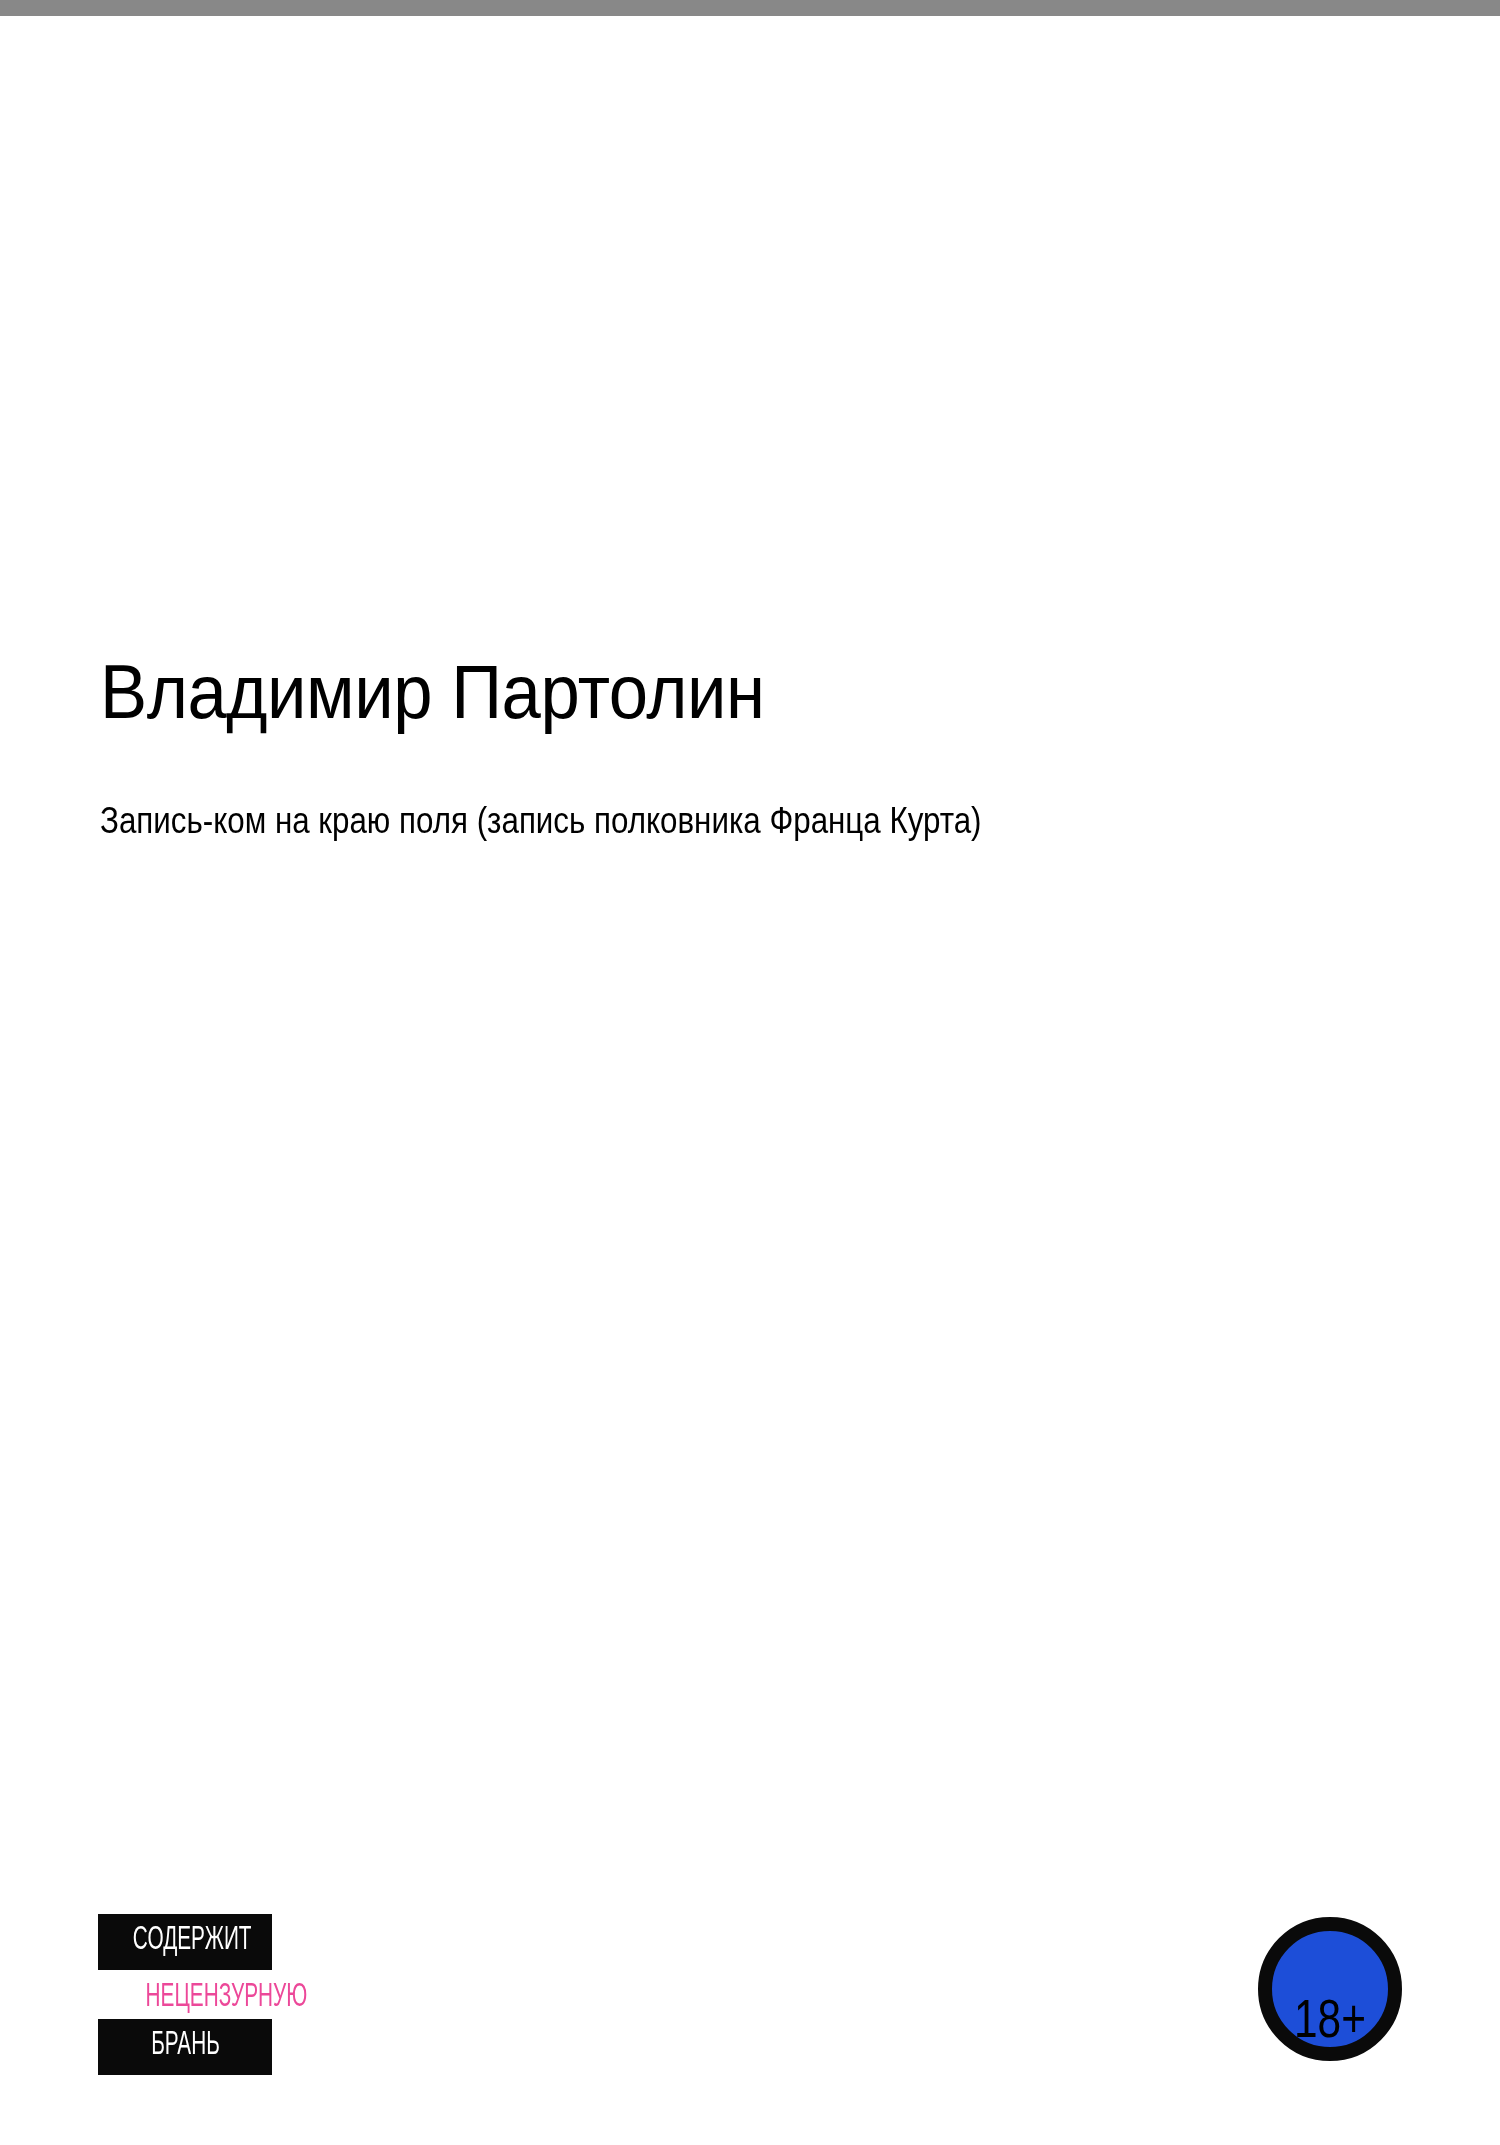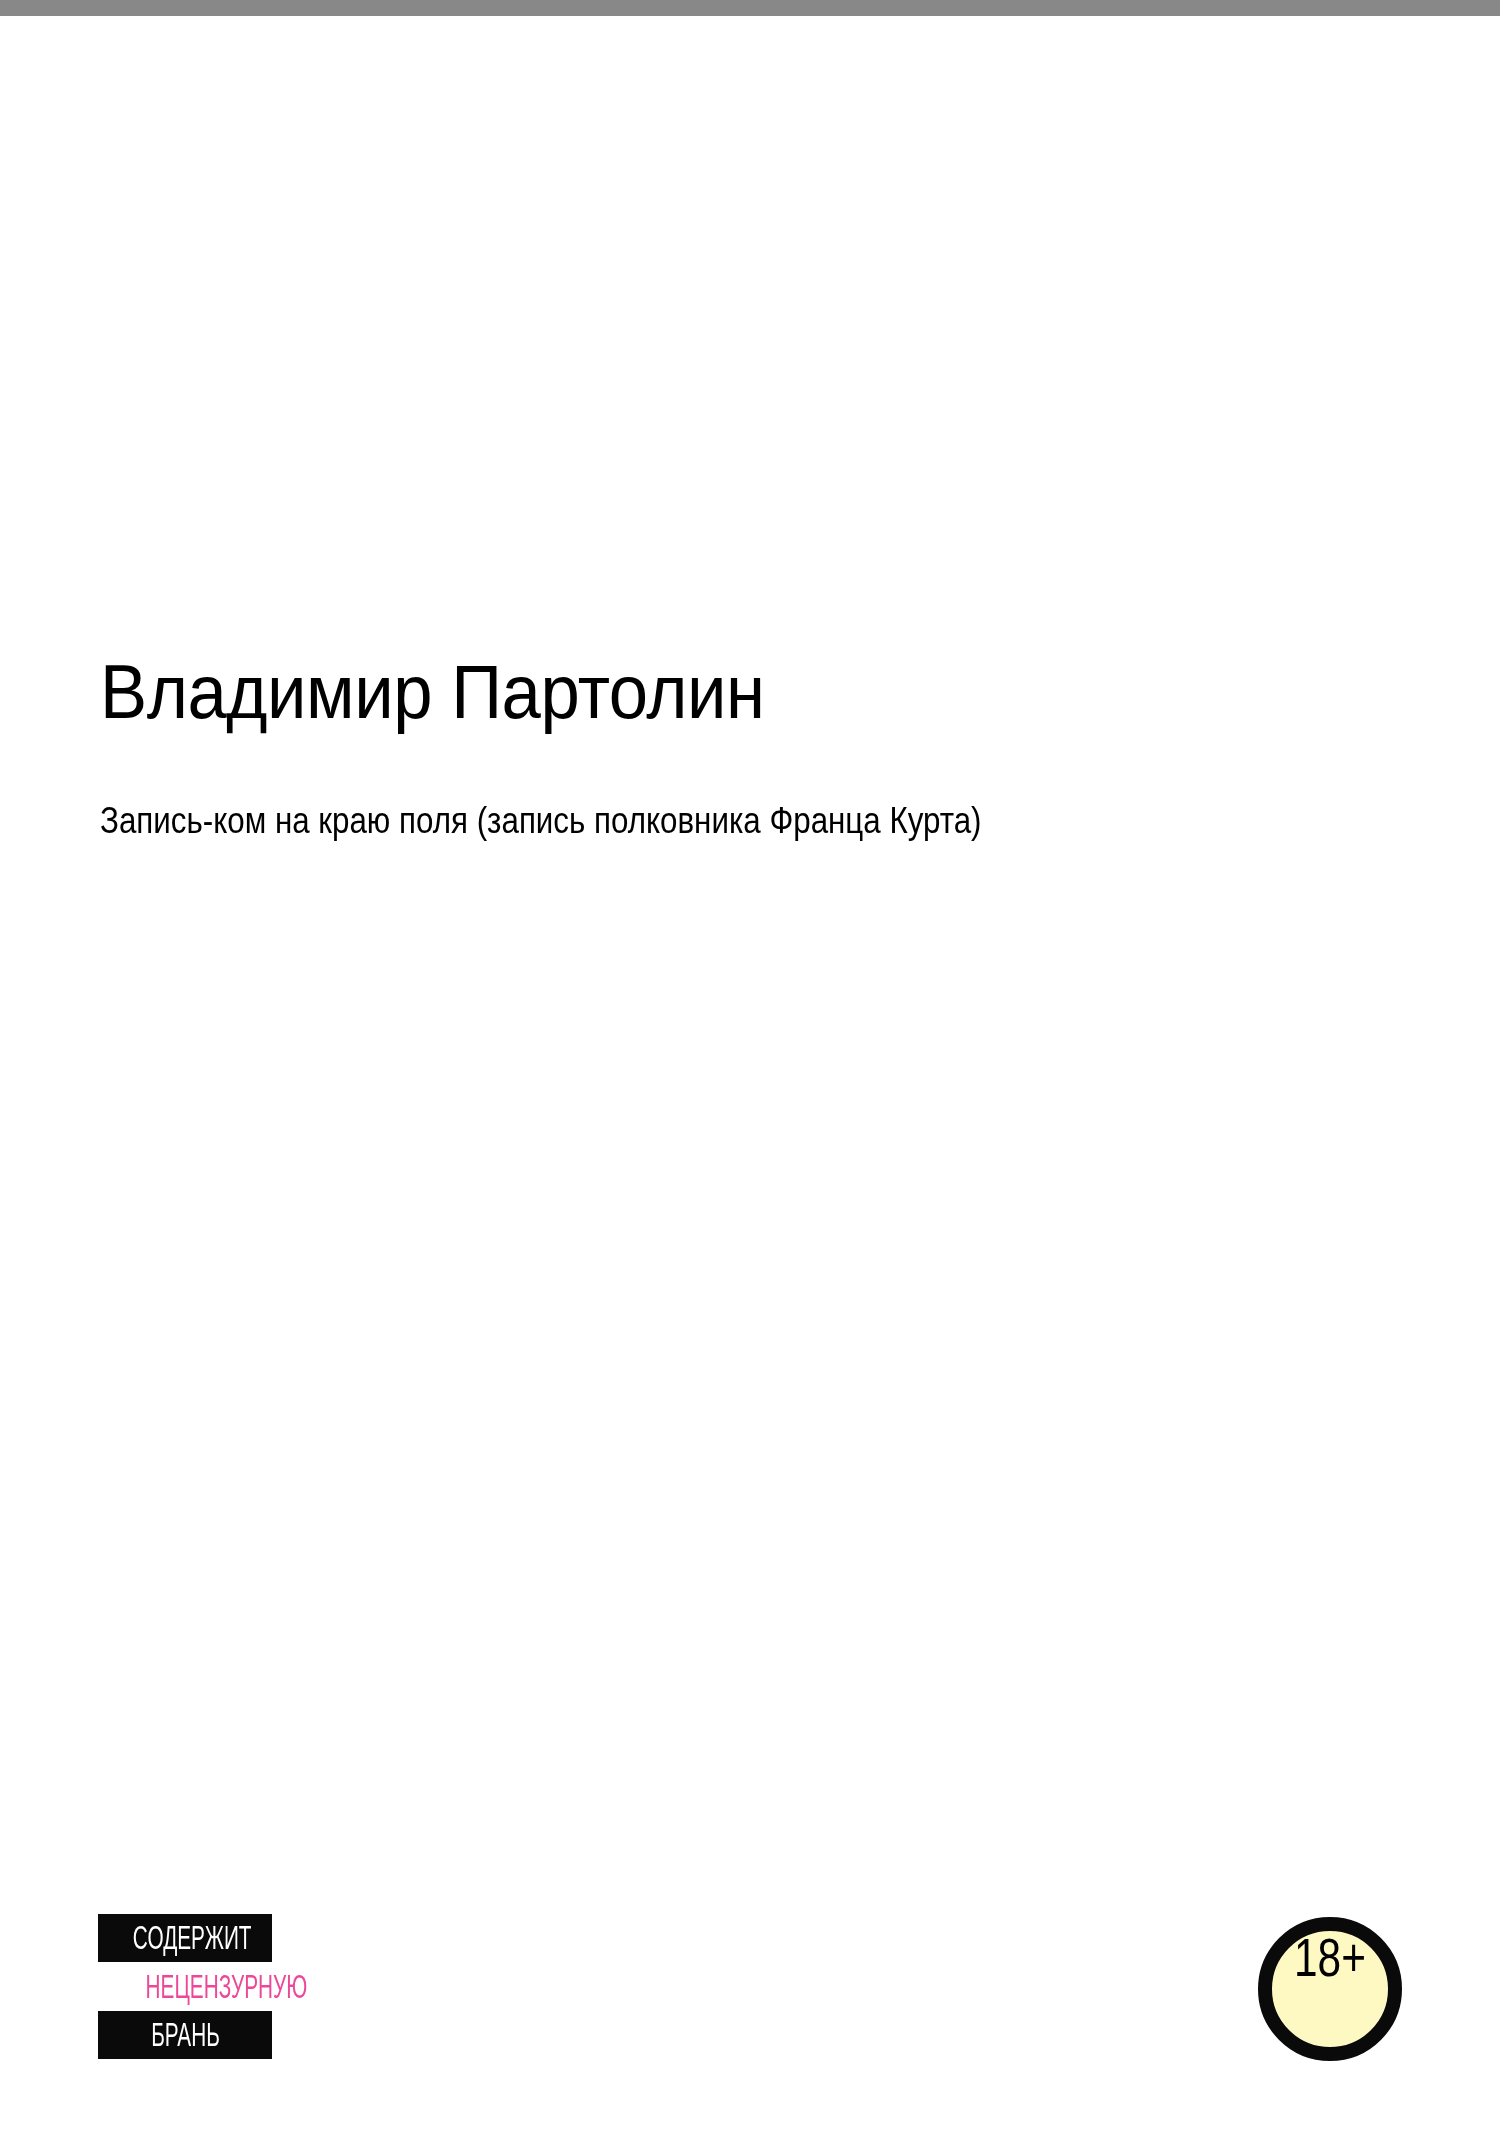--- a/index.html
+++ b/index.html
@@ -49,21 +49,21 @@
     left: 98px;
     top: 1898px;
     width: 174px;
     text-align: center;
   }
   .warning .row {
     display: block;
     width: 100%;
   }
   .warning .box {
-    height: 48px;
+    height: 56px;
     line-height: 48px;
     background: #0a0a0a;
     color: #ffffff;
   }
   .warning .plain {
     height: 49px;
     line-height: 49px;
     background: transparent;
     color: #ec4899;
   }
@@ -75,23 +75,23 @@
     transform-origin: center center;
   }
   .age-badge {
     position: absolute;
     left: 1258px;
     top: 1901px;
     width: 116px;   
     height: 116px;
     border: 14px solid #0a0a0a;
     border-radius: 50%;
-    background: #fef9c3;
+    background: #1d4ed8;
     display: flex;
-    align-items: flex-start;
+    align-items: flex-end;
     justify-content: center;
   }
   .age-badge .age-text {
     display: inline-block;
     font-size: 53px;
     line-height: 1;
     color: #000000;
     white-space: nowrap;
     transform: scaleX(0.8);
     transform-origin: center center;

